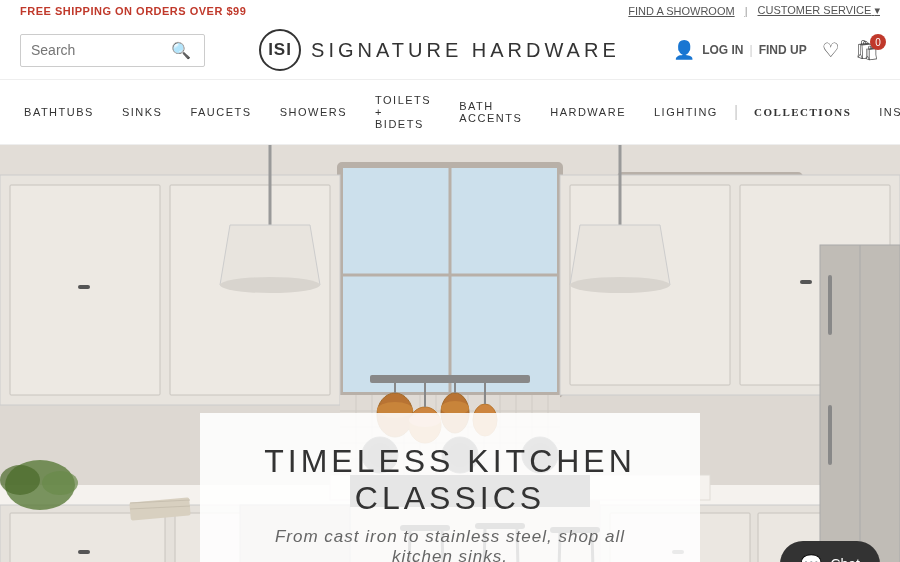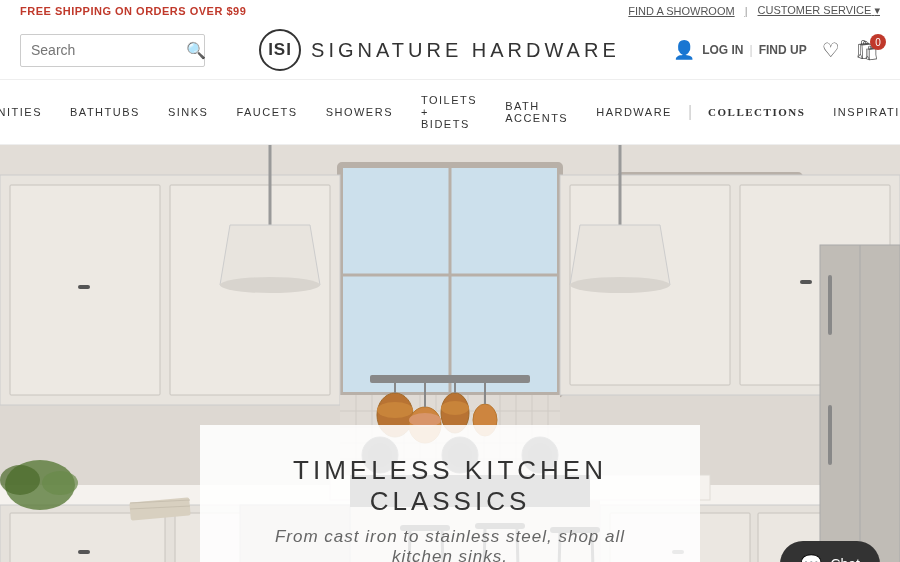--- a/index.html
+++ b/index.html
@@ -45,21 +45,20 @@
       border-bottom: 1px solid #eee;
       background: #fff;
     }
     .search-box {
       display: flex;
       align-items: center;
       border: 1px solid #ccc;
       padding: 6px 10px;
       width: 185px;
       border-radius: 2px;
-      gap: 15px;
     }
     .search-box input {
       border: none;
       outline: none;
       font-size: 14px;
       color: #aaa;
       width: 140px;
       background: transparent;
     }
     .search-icon-btn {
@@ -189,21 +188,21 @@
       position: absolute;
       bottom: 10px;
       left: 50%;
       transform: translateX(-50%);
       text-align: center;
       background: rgba(255,255,255,0.88);
       padding: 30px 60px 30px 60px;
       width: 500px;
     }
     .hero-title {
-      font-size: 26px;
+      font-size: 32px;
       letter-spacing: 4px;
       text-transform: uppercase;
       color: #333;
       font-weight: normal;
       margin-bottom: 10px;
     }
     .hero-subtitle {
       font-size: 17px;
       color: #666;
       font-style: italic;
@@ -281,20 +280,21 @@
 
 <nav class="nav">
   <a href="#">VANITIES</a>
   <a href="#">BATHTUBS</a>
   <a href="#">SINKS</a>
   <a href="#">FAUCETS</a>
   <a href="#">SHOWERS</a>
   <a href="#">TOILETS + BIDETS</a>
   <a href="#">BATH ACCENTS</a>
   <a href="#">HARDWARE</a>
+  <a href="#">LIGHTING</a>
   <span class="nav-divider">|</span>
   <a href="#" style="font-weight:bold;font-family:Liberation Serif, serif;">COLLECTIONS</a>
   <a href="#">INSPIRATION</a>
 </nav>
 
 <div class="hero">
 
   <div class="hero-image-placeholder">
 
     <svg width="900" height="462" viewBox="0 0 900 462" xmlns="http://www.w3.org/2000/svg" style="position:absolute;top:0;left:0;">

